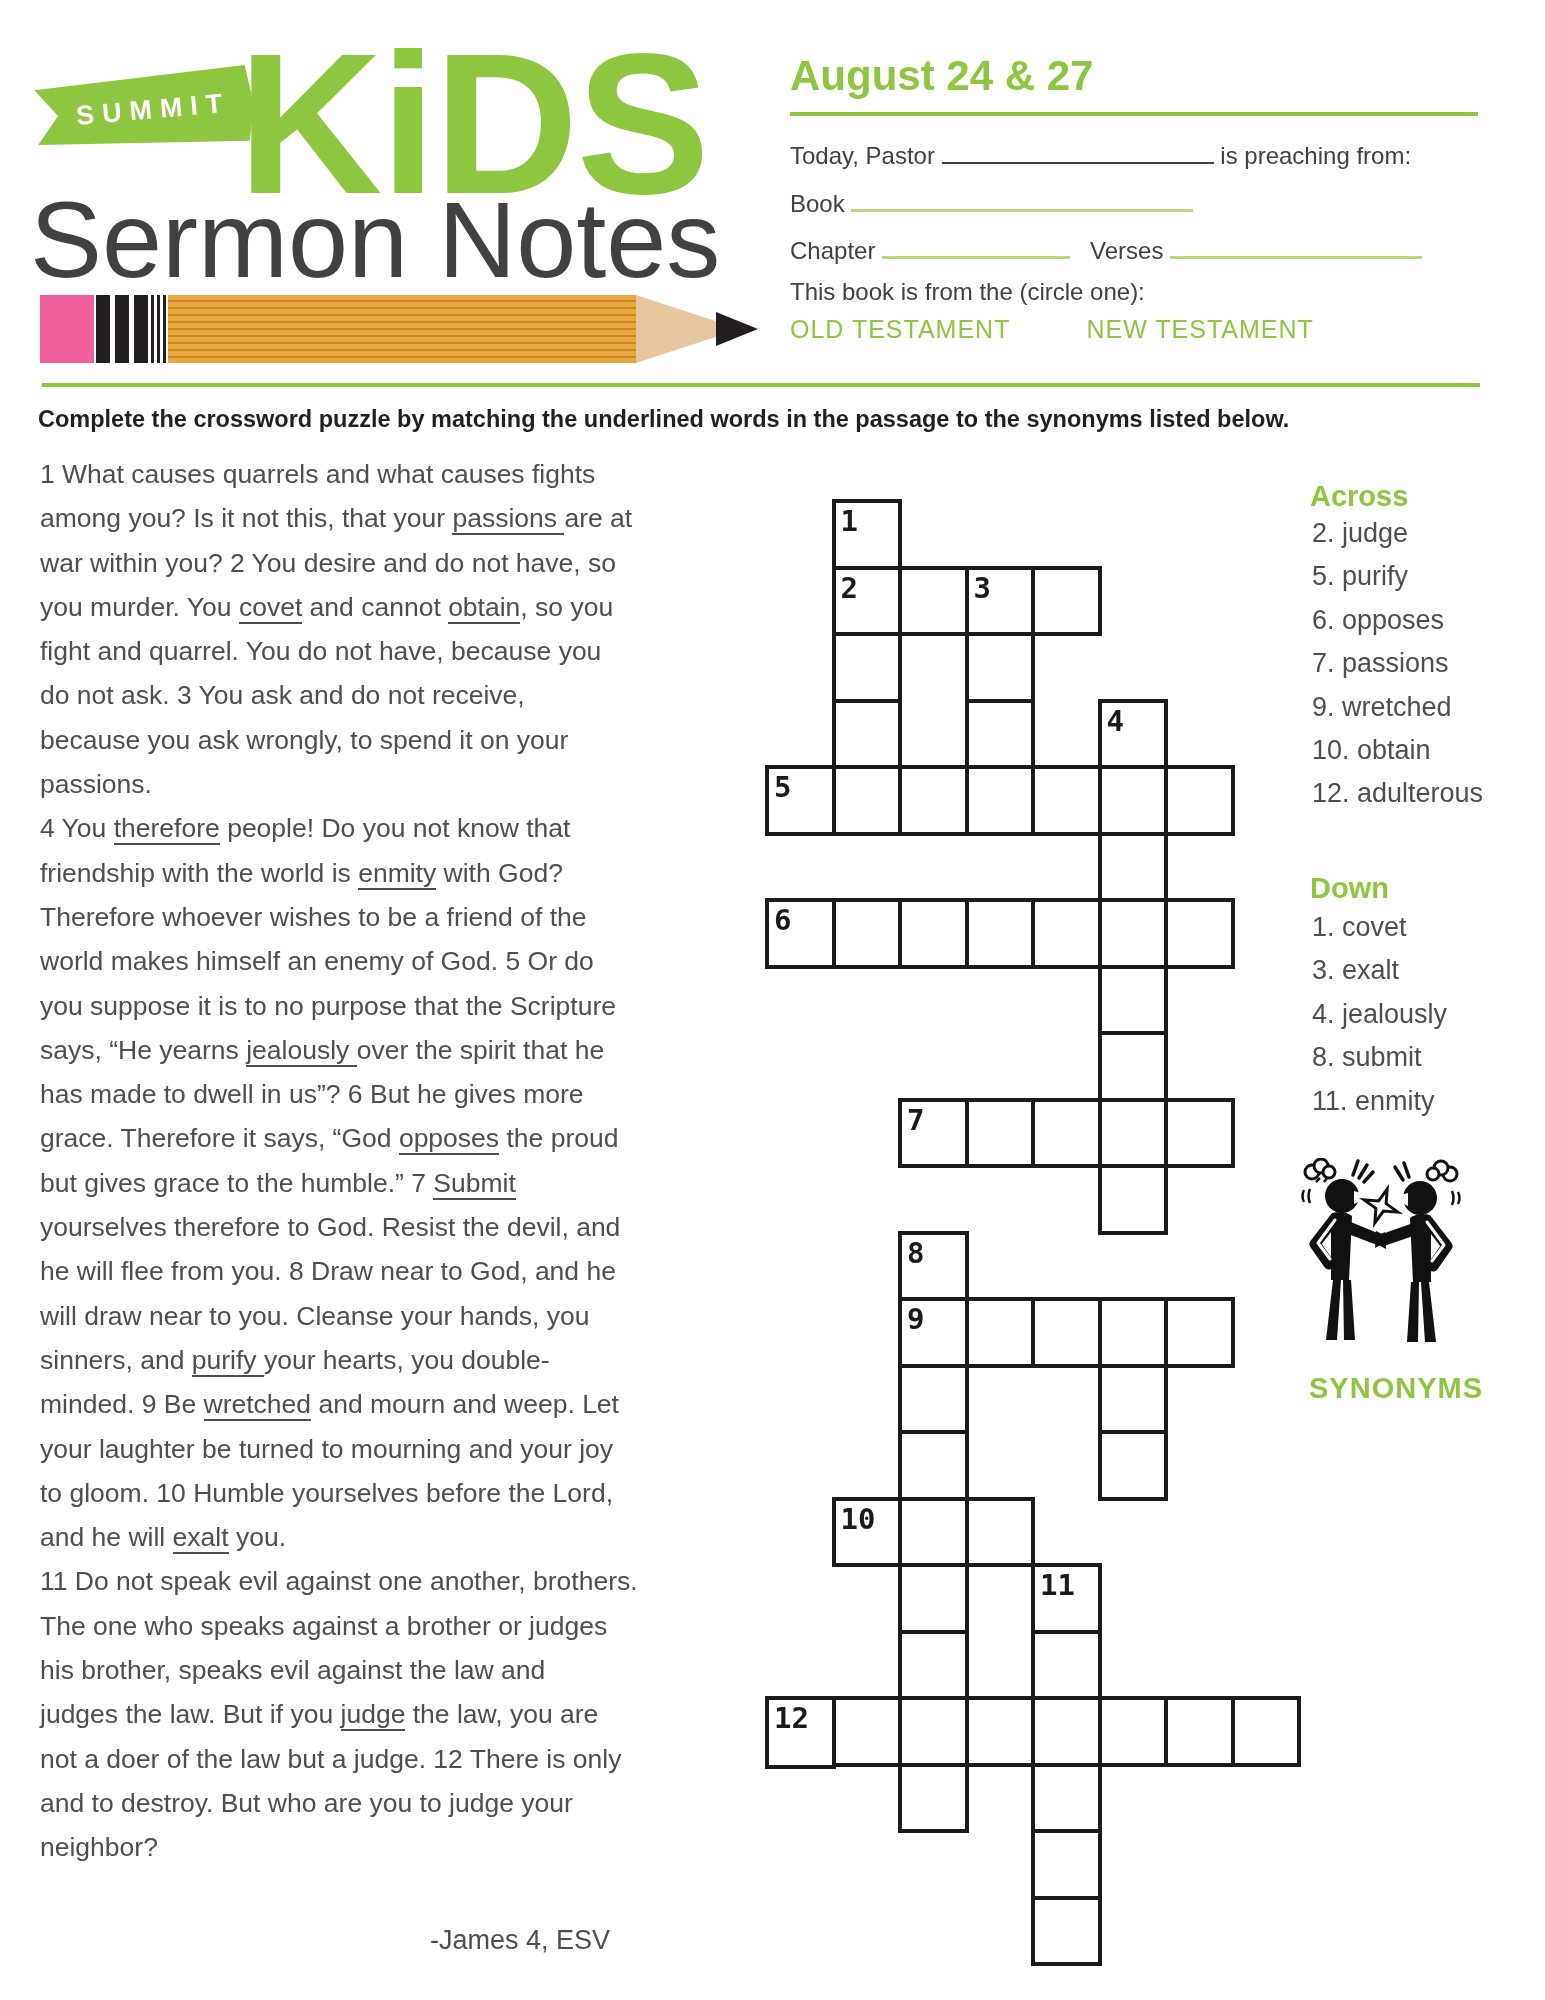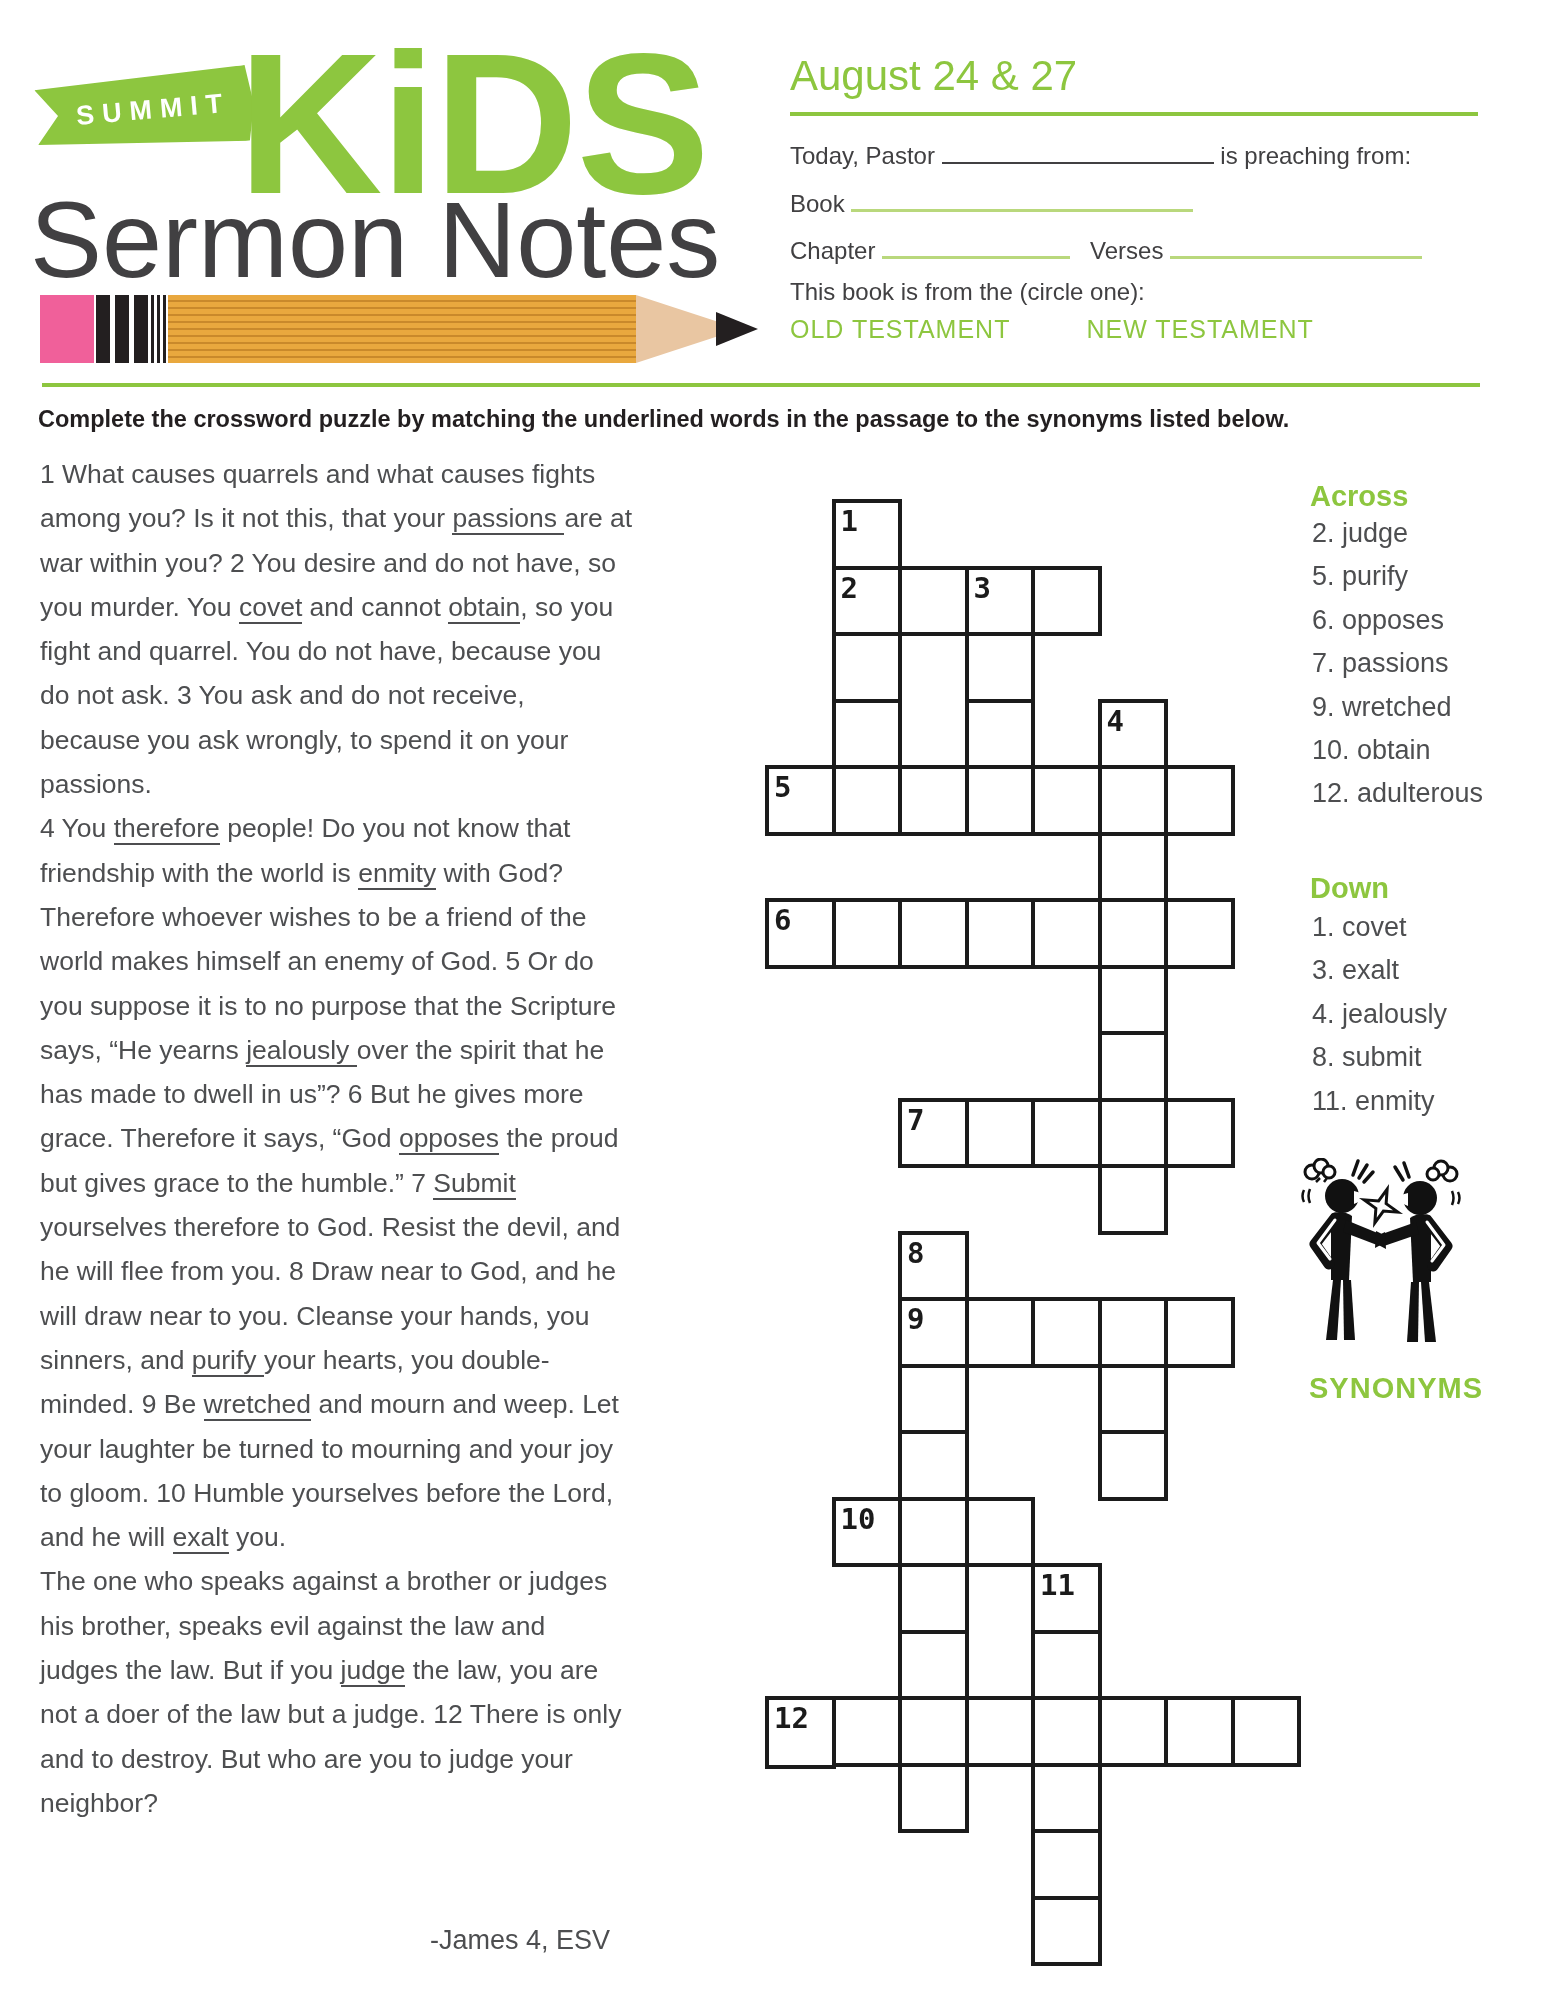--- a/index.html
+++ b/index.html
@@ -23,21 +23,21 @@
     background:linear-gradient(90deg,#231f20 0 14px,#fff 14px 19px,#231f20 19px 33px,#fff 33px 38px,#231f20 38px 52px,
                #fff 52px 55px,#231f20 55px 58px,#fff 58px 61px,#231f20 61px 64px,#fff 64px 67px,#231f20 67px 70px,#fff 70px 72px);}
   .pencil .barrel{position:absolute;left:128px;top:0;width:468px;height:68px;
     background:repeating-linear-gradient(180deg,var(--pencil_yellow) 0 5px,var(--pencil_stripe) 5px 7px);}
   .pencil .wood{position:absolute;left:596px;top:0;width:104px;height:68px;background:var(--wood);
     clip-path:polygon(0 0,100% 50%,0 100%);}
   .pencil .point{position:absolute;left:676px;top:17px;width:42px;height:34px;background:#231f20;
     clip-path:polygon(0 0,100% 50%,0 100%);}
 
   
-  .date-heading{position:absolute;left:790px;top:52px;font-size:42px;font-weight:normal;color:var(--green);}
+  .date-heading{position:absolute;left:790px;top:52px;font-size:42px;font-weight:bold;color:var(--green);}
   .date-rule{position:absolute;left:790px;top:112px;width:688px;height:4px;background:var(--green);}
   .hrow{position:absolute;left:790px;font-size:24px;color:var(--dark);white-space:pre;}
   .blank{display:inline-block;vertical-align:baseline;height:26px;}
   .blank.dark{border-bottom:2px solid var(--dark);}
   .blank.green{border-bottom:3px solid var(--light_green);}
   .testaments{position:absolute;left:790px;top:315px;font-size:25px;color:var(--green);letter-spacing:1px;}
   .testaments span{margin-right:76px;}
 
   
   .divider{position:absolute;left:42px;top:383px;width:1438px;height:4px;background:var(--green);}
@@ -121,20 +121,21 @@
       <div class="passage-line" data-interactable="false"><span data-interactable="false">grace. Therefore it says, “God </span><span class="u" data-interactable="false">opposes</span><span data-interactable="false"> the proud</span></div>
       <div class="passage-line" data-interactable="false"><span data-interactable="false">but gives grace to the humble.” 7 </span><span class="u" data-interactable="false">Submit</span></div>
       <div class="passage-line" data-interactable="false"><span data-interactable="false">yourselves therefore to God. Resist the devil, and</span></div>
       <div class="passage-line" data-interactable="false"><span data-interactable="false">he will flee from you. 8 Draw near to God, and he</span></div>
       <div class="passage-line" data-interactable="false"><span data-interactable="false">will draw near to you. Cleanse your hands, you</span></div>
       <div class="passage-line" data-interactable="false"><span data-interactable="false">sinners, and </span><span class="u" data-interactable="false">purify </span><span data-interactable="false">your hearts, you double-</span></div>
       <div class="passage-line" data-interactable="false"><span data-interactable="false">minded. 9 Be </span><span class="u" data-interactable="false">wretched</span><span data-interactable="false"> and mourn and weep. Let</span></div>
       <div class="passage-line" data-interactable="false"><span data-interactable="false">your laughter be turned to mourning and your joy</span></div>
       <div class="passage-line" data-interactable="false"><span data-interactable="false">to gloom. 10 Humble yourselves before the Lord,</span></div>
       <div class="passage-line" data-interactable="false"><span data-interactable="false">and he will </span><span class="u" data-interactable="false">exalt</span><span data-interactable="false"> you.</span></div>
+      <div class="passage-line" data-interactable="false"><span data-interactable="false">11 Do not speak evil against one another, brothers.</span></div>
       <div class="passage-line" data-interactable="false"><span data-interactable="false">The one who speaks against a brother or judges</span></div>
       <div class="passage-line" data-interactable="false"><span data-interactable="false">his brother, speaks evil against the law and</span></div>
       <div class="passage-line" data-interactable="false"><span data-interactable="false">judges the law. But if you </span><span class="u" data-interactable="false">judge</span><span data-interactable="false"> the law, you are</span></div>
       <div class="passage-line" data-interactable="false"><span data-interactable="false">not a doer of the law but a judge. 12 There is only</span></div>
       <div class="passage-line" data-interactable="false"><span data-interactable="false">and to destroy. But who are you to judge your</span></div>
       <div class="passage-line" data-interactable="false"><span data-interactable="false">neighbor?</span></div>
     </div>
   <div class="attribution" data-interactable="false">-James 4, ESV</div>
 
   <div class="crossword" id="crossword" data-interactable="false">

